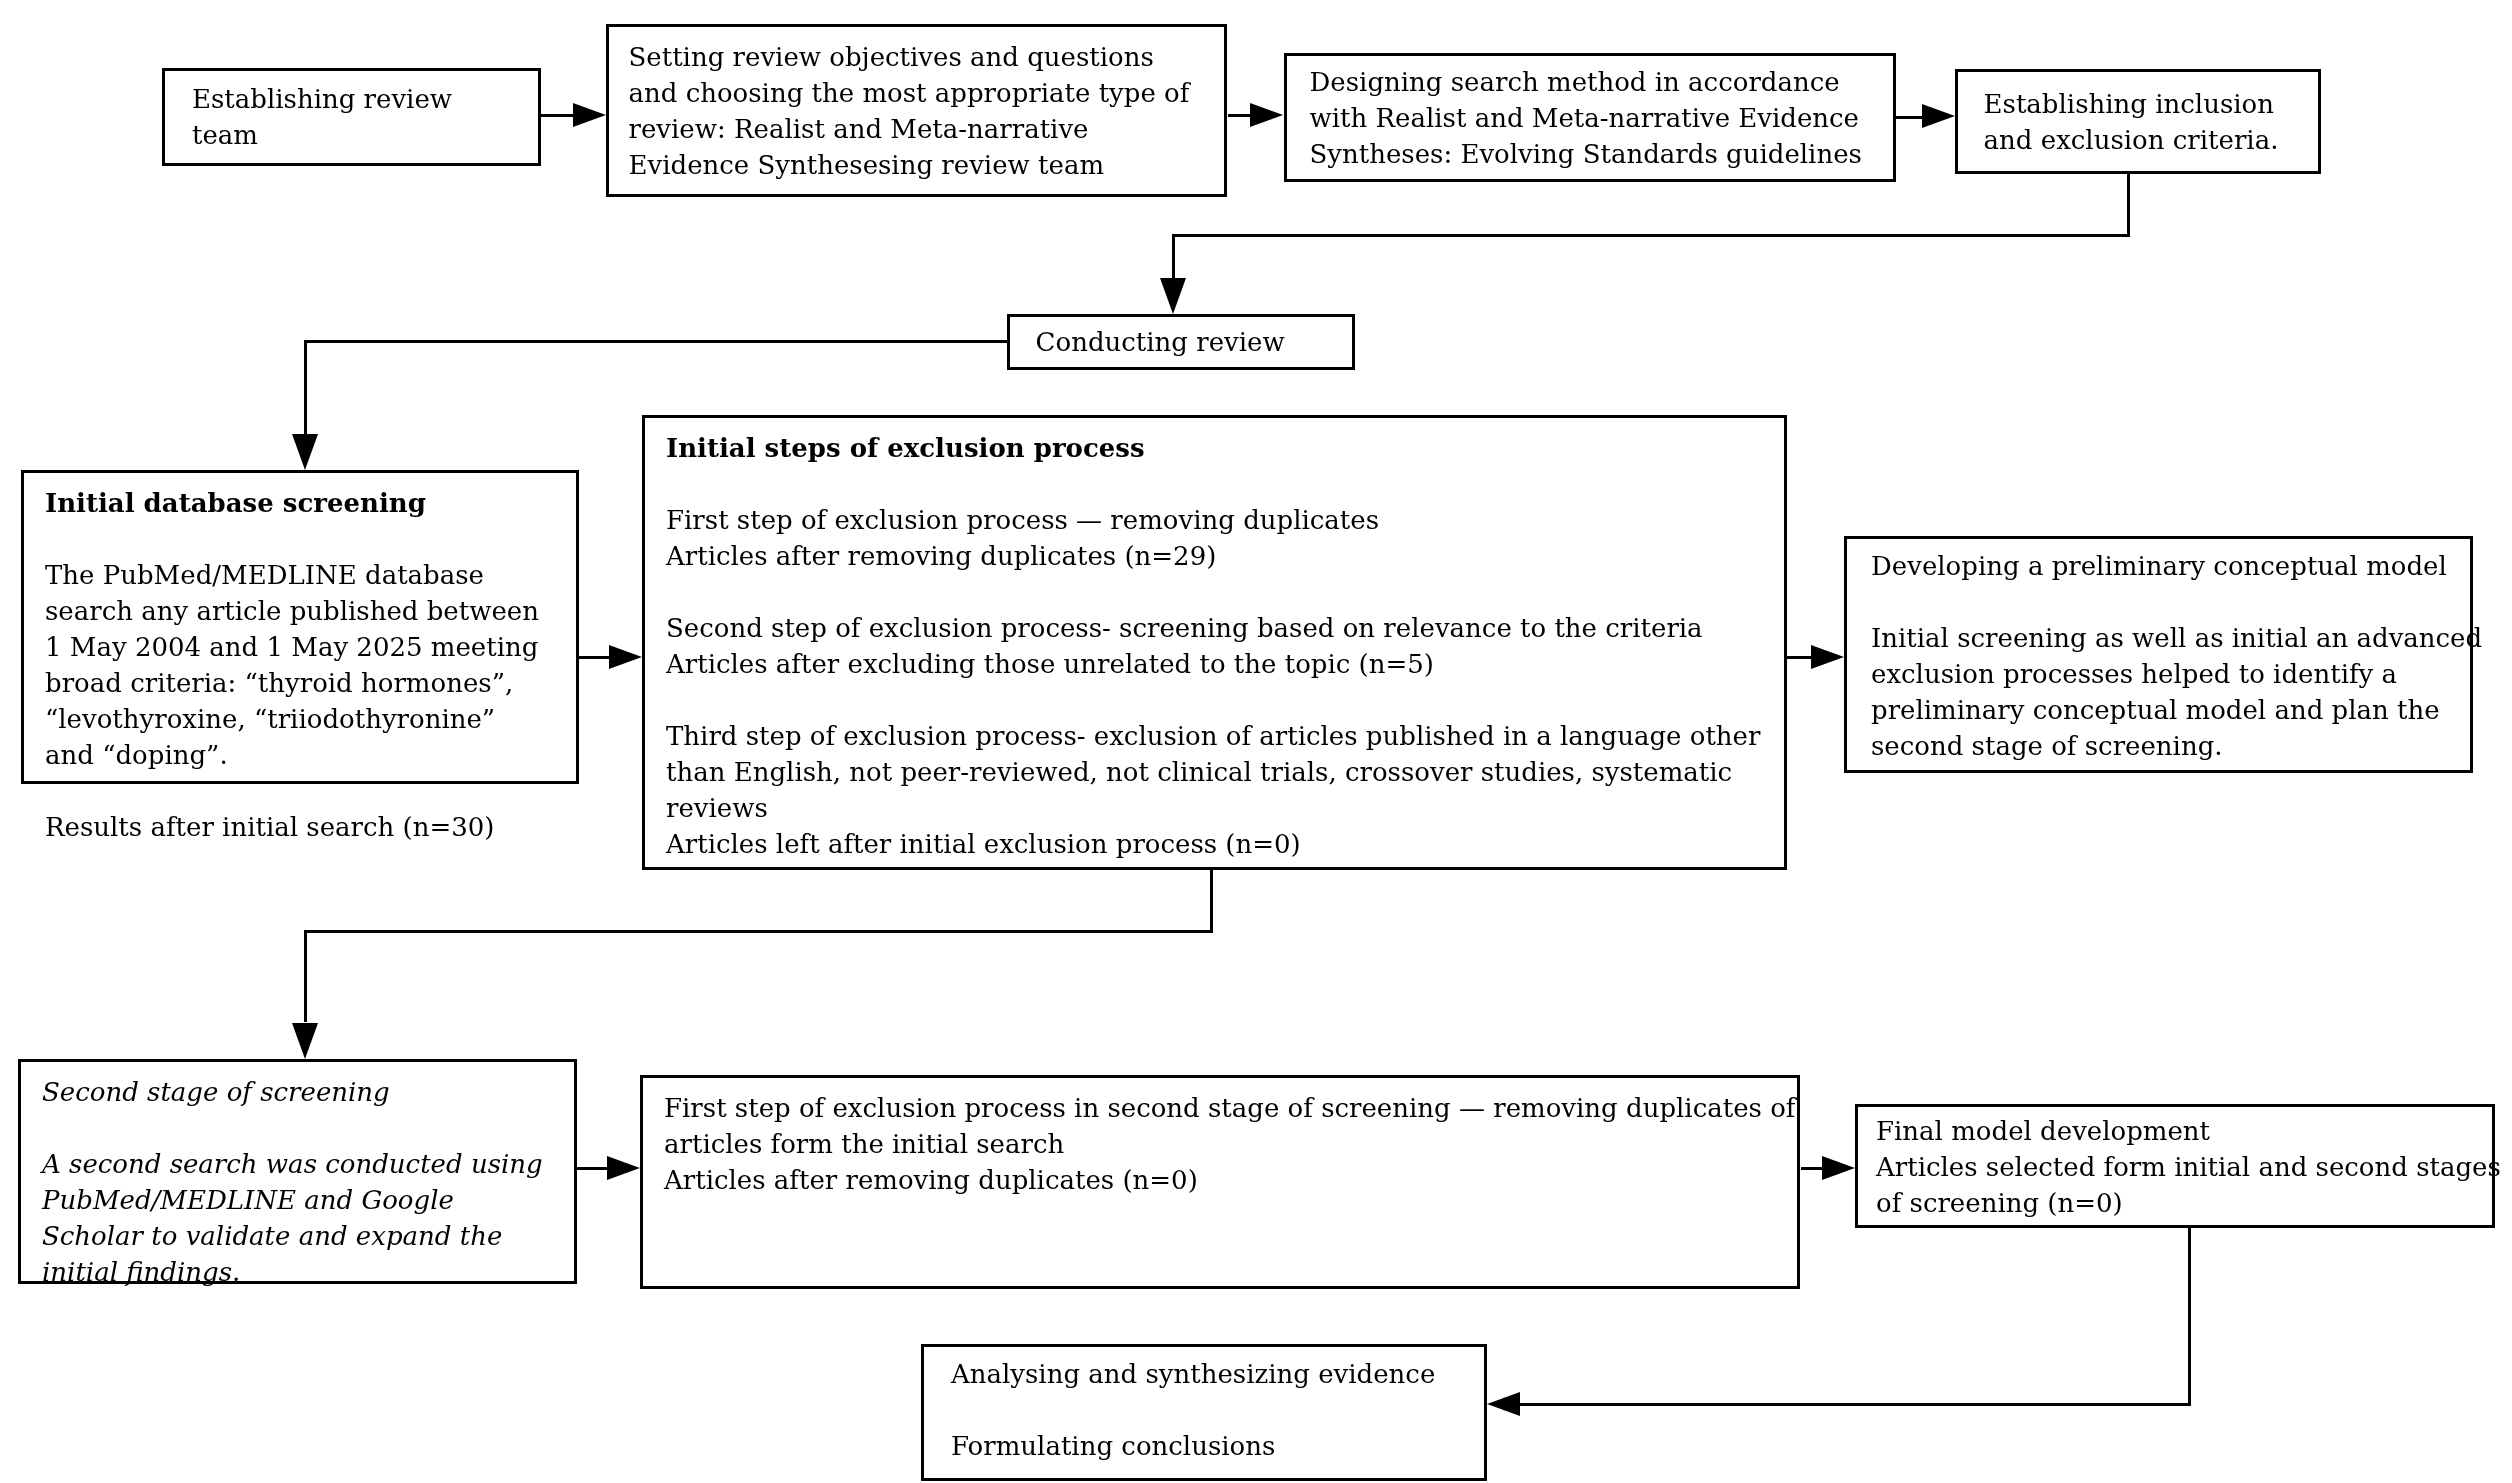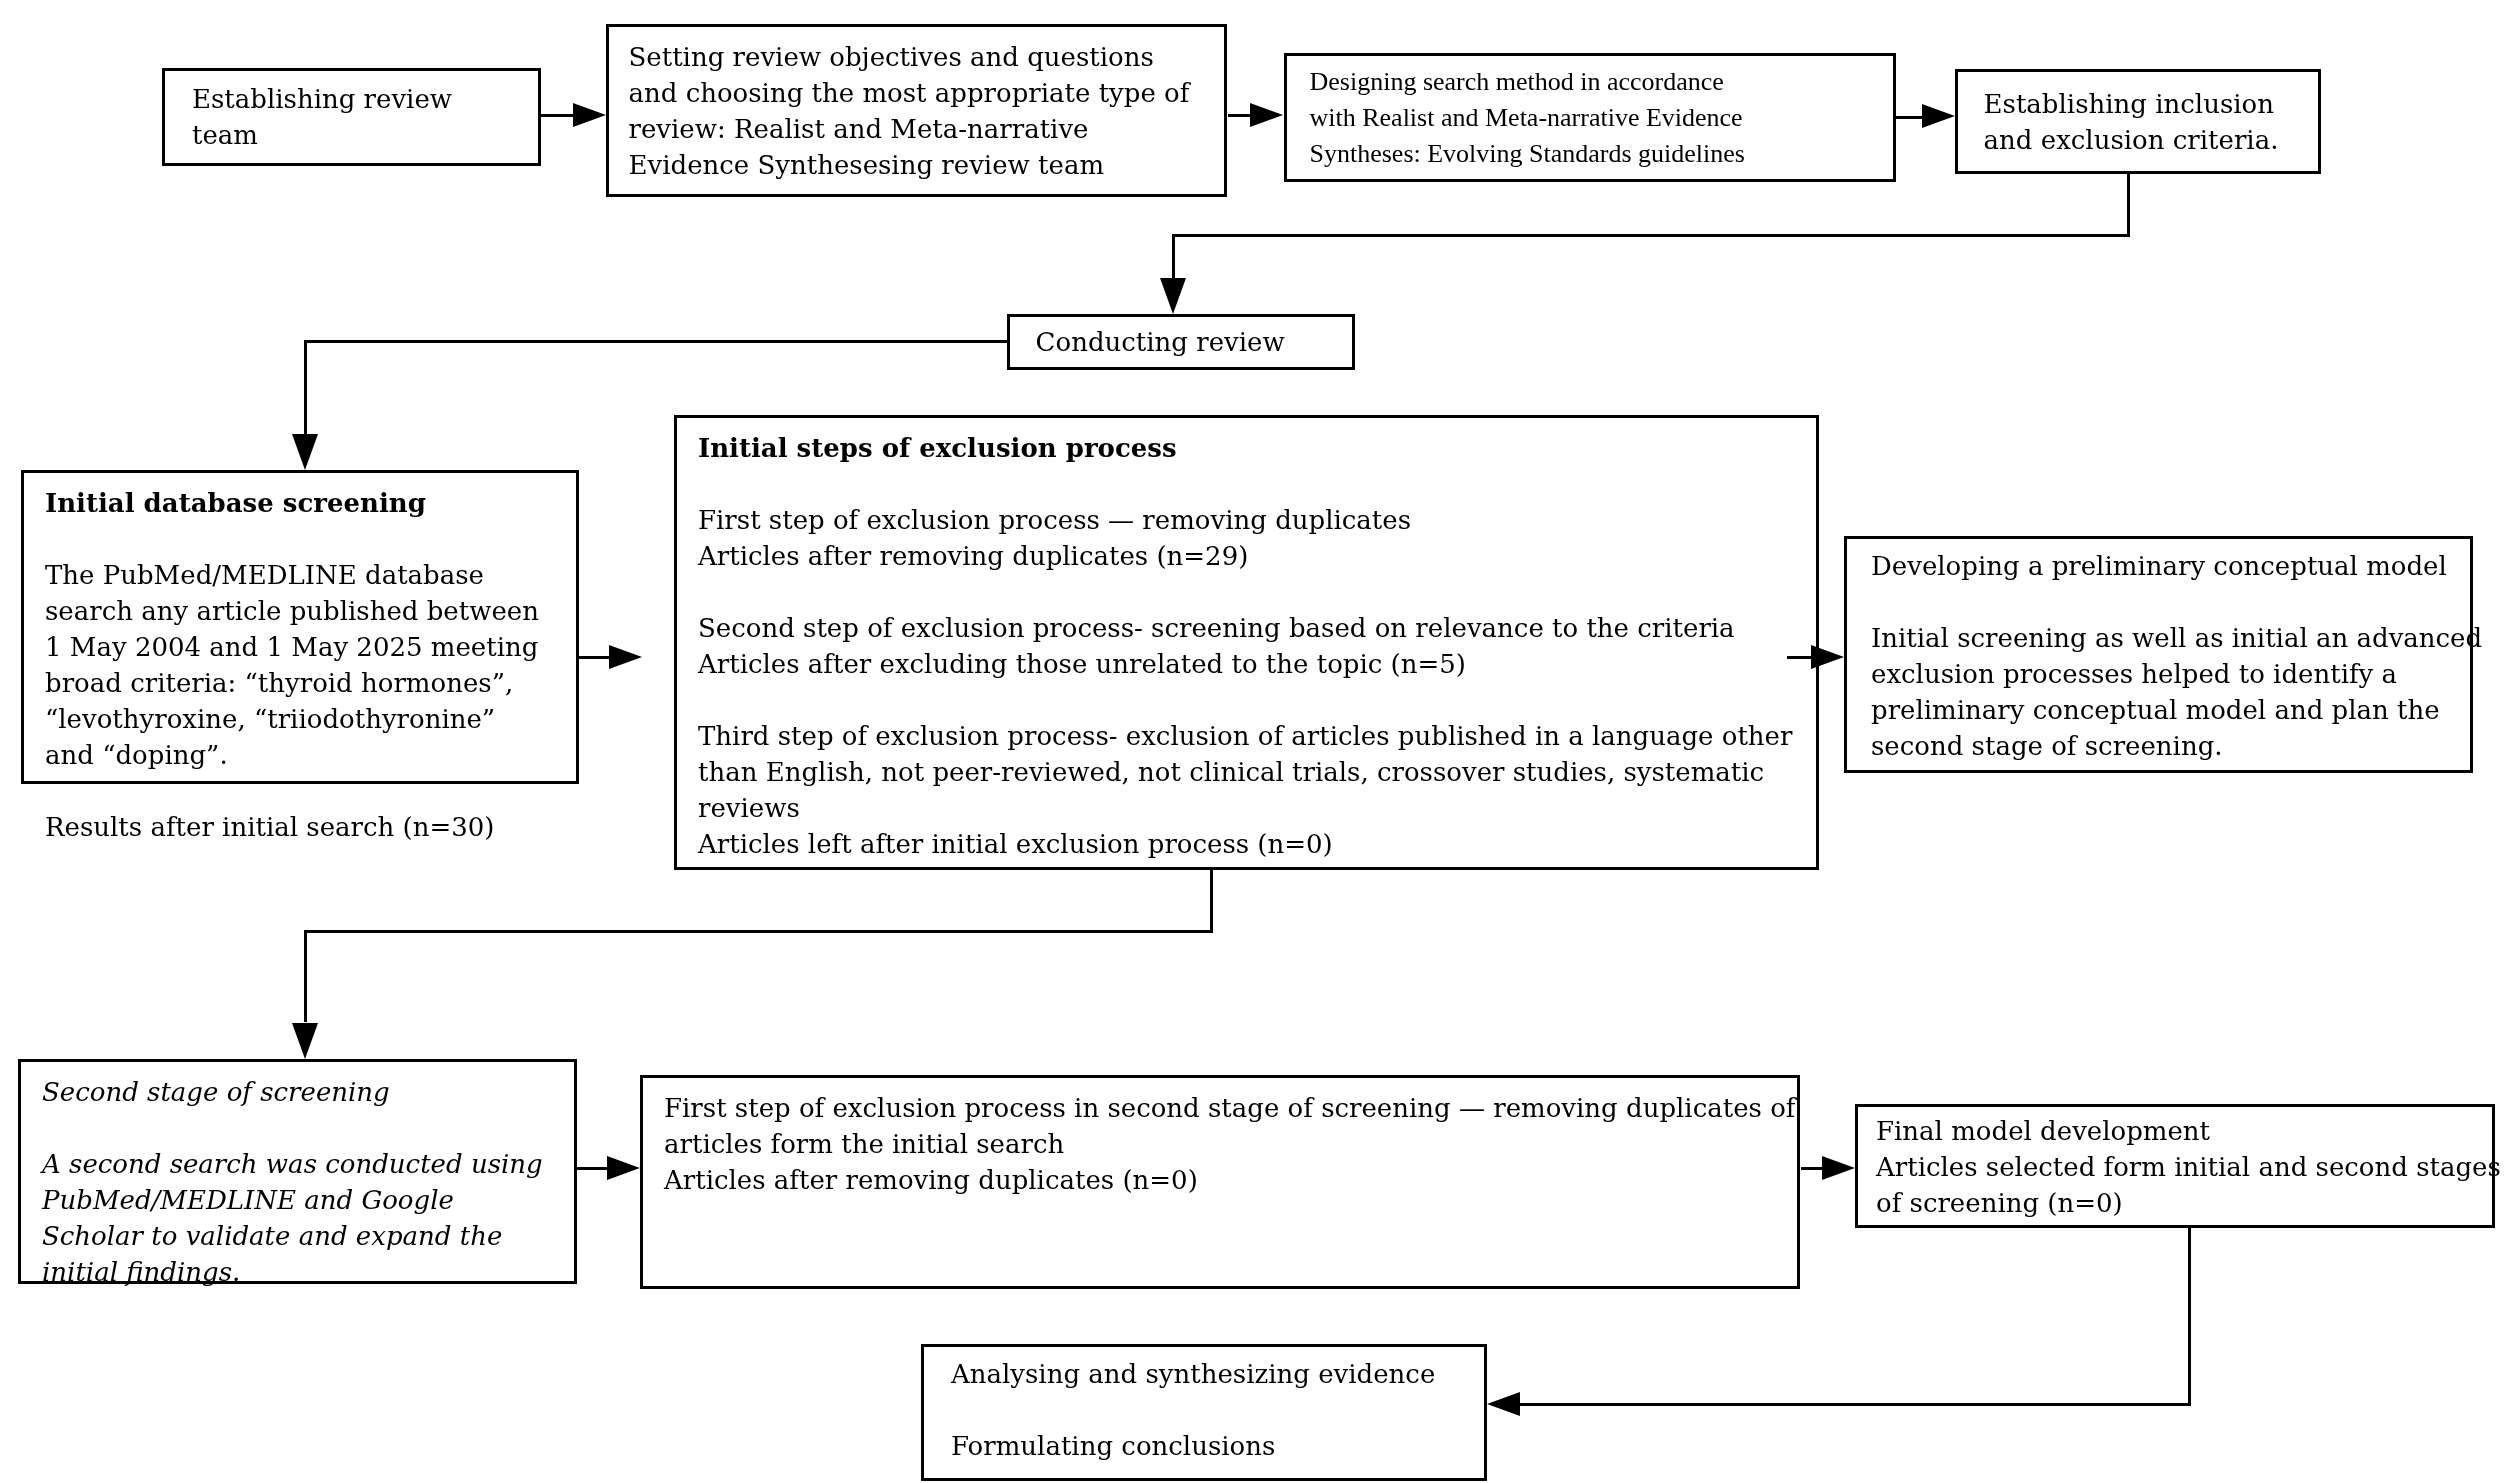--- a/index.html
+++ b/index.html
@@ -24,25 +24,25 @@
   .ln.bold{font-weight:bold;}
   .seg{position:absolute;background:#000000;}
   .arrow{position:absolute;width:0;height:0;}
   .arrow.right{border-top:12.8px solid transparent;border-bottom:12.8px solid transparent;border-left:33px solid #000000;}
   .arrow.left{border-top:12.8px solid transparent;border-bottom:12.8px solid transparent;border-right:33px solid #000000;}
   .arrow.down{border-left:13.5px solid transparent;border-right:13.5px solid transparent;border-top:36px solid #000000;}
 
   
   #b-team{left:162px;top:68px;width:379px;height:98px;padding-left:27px;}
   #b-objectives{left:606px;top:24px;width:621px;height:173px;padding-left:19.5px;}
-  #b-design{left:1284px;top:53px;width:612px;height:129px;padding-left:22.5px;font-family:Liberation Serif, serif;}
+  #b-design{left:1284px;top:53px;width:612px;height:129px;padding-left:22.5px;}
   #b-criteria{left:1955px;top:69px;width:366px;height:105px;padding-left:25.6px;}
   #b-conducting{left:1007px;top:314px;width:348px;height:56px;padding-left:25.6px;}
   #b-initialdb{left:21px;top:470px;width:558px;height:314px;padding:12px 4.5px 0 21px;}
-  #b-initialsteps{left:642px;top:415px;width:1145px;height:455px;padding:12px 4.5px 0 21px;margin-left:32px;}
+  #b-initialsteps{left:642px;top:415px;width:1145px;height:455px;padding:12px 4.5px 0 21px;}
   #b-developing{left:1844px;top:536px;width:629px;height:237px;padding:9px 4.5px 0 24px;}
   #b-secondstage{left:18px;top:1059px;width:559px;height:225px;padding:12px 4.5px 0 21px;font-style:italic;}
   #b-secondfirst{left:640px;top:1075px;width:1160px;height:214px;padding:12px 4.5px 0 21px;}
   #b-finalmodel{left:1855px;top:1104px;width:640px;height:124px;padding:6px 3px 0 18px;}
   #b-analysing{left:921px;top:1344px;width:566px;height:137px;padding:9px 4.5px 0 27px;}
 </style>
 </head>
 <body>
 
 <div id="canvas">

